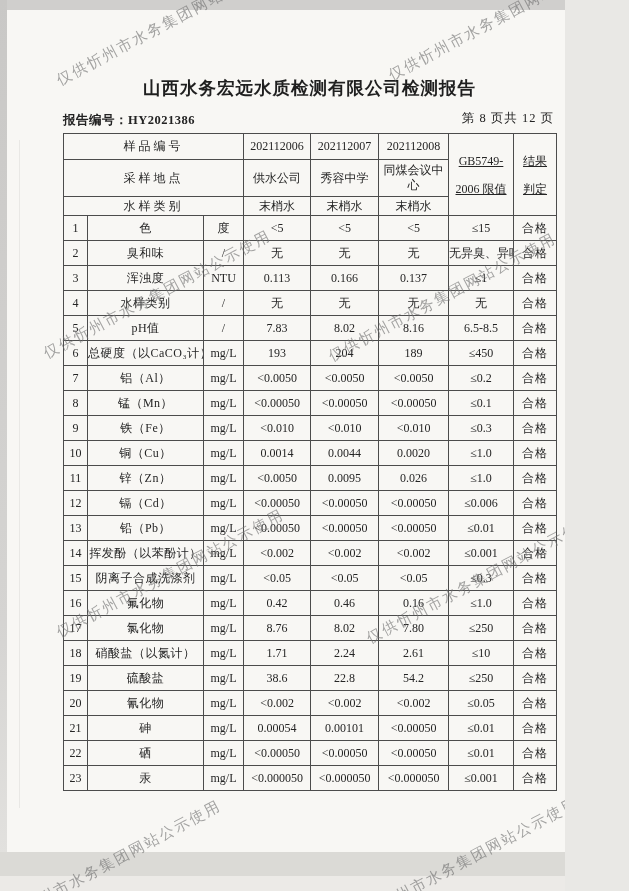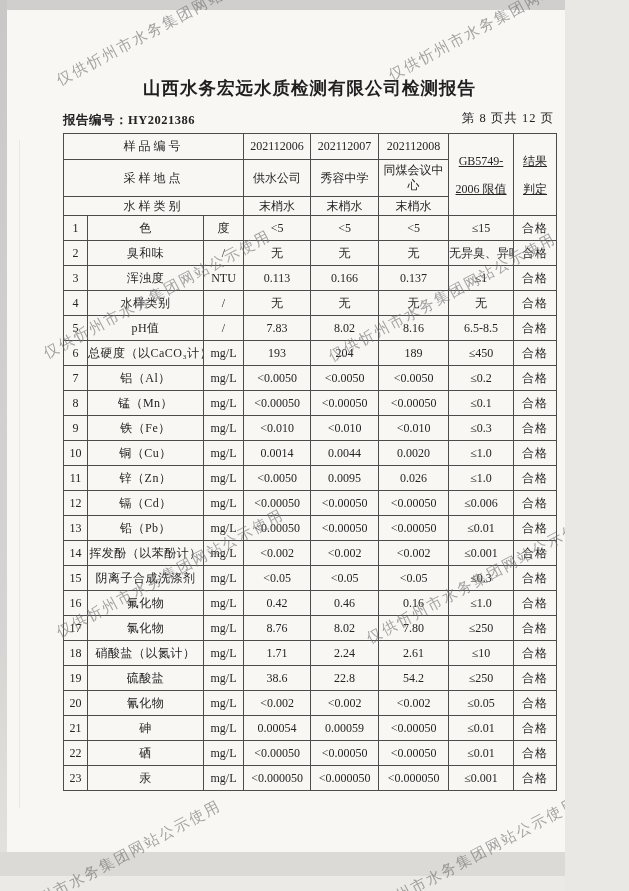--- a/index.html
+++ b/index.html
@@ -317,21 +317,21 @@
       <td class="val">&lt;0.002</td>
       <td class="val">&lt;0.002</td>
       <td class="lim">≤0.05</td>
       <td class="verdict">合格</td>
     </tr>
         <tr>
       <td class="num">21</td>
       <td class="name">砷</td>
       <td class="unit">mg/L</td>
       <td class="val">0.00054</td>
-      <td class="val">0.00059</td>
+      <td class="val">0.00101</td>
       <td class="val">&lt;0.00050</td>
       <td class="lim">≤0.01</td>
       <td class="verdict">合格</td>
     </tr>
         <tr>
       <td class="num">22</td>
       <td class="name">硒</td>
       <td class="unit">mg/L</td>
       <td class="val">&lt;0.00050</td>
       <td class="val">&lt;0.00050</td>

